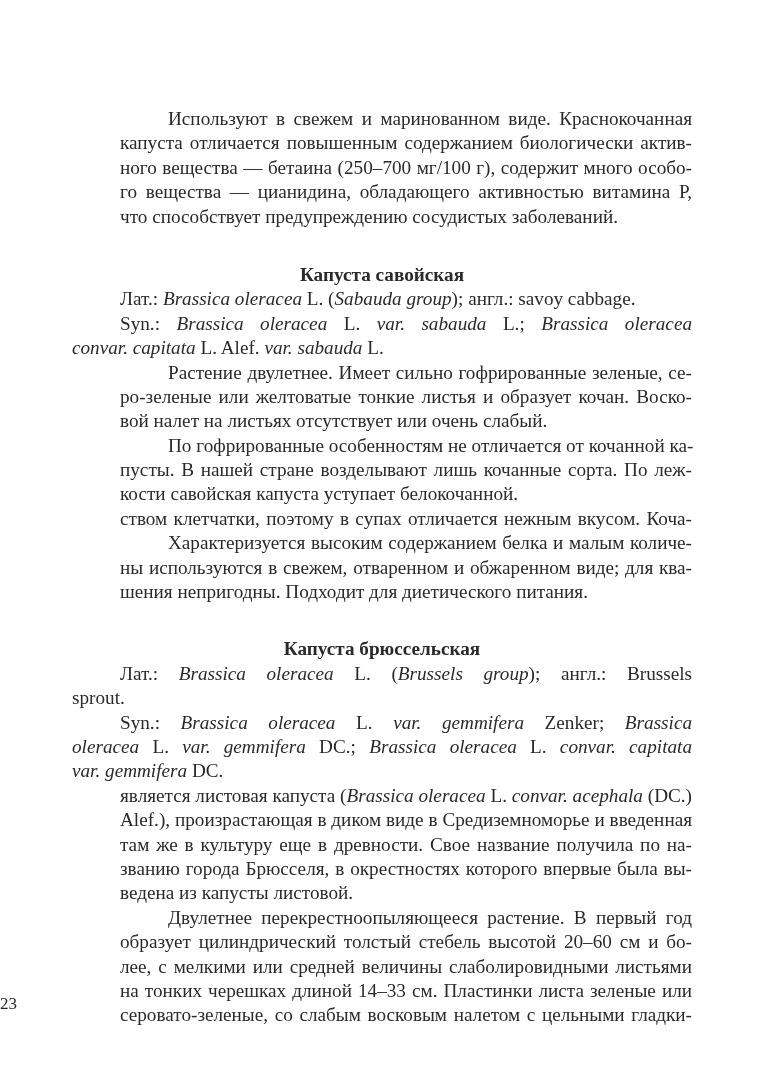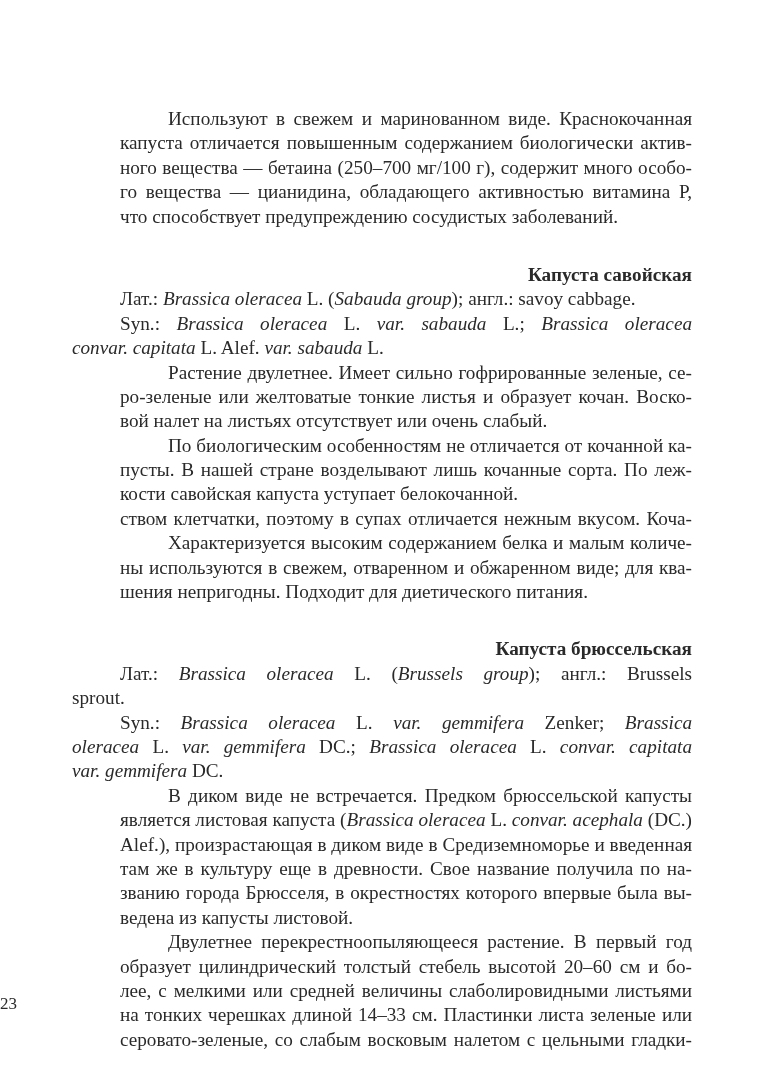--- a/index.html
+++ b/index.html
@@ -42,21 +42,21 @@
   .line.last {
     text-align-last: left;
   }
   .line.indent {
     padding-left: 48px;
   }
   .gap {
     height: 20px;
   }
   .heading {
-    text-align: right;
+    text-align: center;
     font-weight: bold;
     margin: 0;
     height: 24.4px;
     line-height: 24.4px;
   }
   i { font-style: italic; }
   .page-number {
     position: absolute;
     left: 0;
     width: 763px;
@@ -88,21 +88,21 @@
 
   <span class="line indent"><span>Syn.:</span> <i>Brassica oleracea</i><span> L. </span><i>var. sabauda</i><span> L.; </span><i>Brassica oleracea</i></span>
   <span class="line last"><i>convar. capitata</i><span> L. Alef. </span><i>var. sabauda</i><span> L.</span></span>
 
   <div class="p">
     <span class="line indent">Растение двулетнее. Имеет сильно гофрированные зеленые, се-</span>
     <span class="line">ро-зеленые или желтоватые тонкие листья и образует кочан. Воско-</span>
     <span class="line last">вой налет на листьях отсутствует или очень слабый.</span>
   </div>
   <div class="p">
-    <span class="line indent">По биологическим особенностям не отличается от кочанной ка-</span>
+    <span class="line indent">По гофрированные особенностям не отличается от кочанной ка-</span>
     <span class="line">пусты. В нашей стране  возделывают лишь кочанные сорта. По леж-</span>
     <span class="line last">кости савойская капуста уступает белокочанной.</span>
   </div>
   <div class="p">
     <span class="line">ством клетчатки, поэтому в супах отличается нежным вкусом. Коча-</span>
     <span class="line indent">Характеризуется высоким содержанием белка и малым количе-</span>
     <span class="line">ны используются в свежем, отваренном и обжаренном виде; для ква-</span>
     <span class="line last">шения непригодны. Подходит для диетического питания.</span>
   </div>
 
@@ -111,21 +111,20 @@
   <div class="heading">Капуста брюссельская</div>
 
   <span class="line indent"><span>Лат.:</span> <i>Brassica oleracea</i><span> L. (</span><i>Brussels group</i><span>); англ.: Brussels</span></span>
   <span class="line last">sprout.</span>
 
   <span class="line indent"><span>Syn.:</span> <i>Brassica oleracea</i><span> L. </span><i>var. gemmifera</i><span> Zenker; </span><i>Brassica</i></span>
   <span class="line"><i>oleracea</i><span> L. </span><i>var. gemmifera</i><span> DC.; </span><i>Brassica oleracea</i><span> L. </span><i>convar. capitata</i></span>
   <span class="line last"><i>var. gemmifera</i><span> DC.</span></span>
 
   <div class="p">
-    <span class="line indent">В диком виде не встречается. Предком брюссельской капусты</span>
     <span class="line"><span>является листовая капуста (</span><i>Brassica oleracea</i><span> L. </span><i>convar. acephala</i><span> (DC.)</span></span>
     <span class="line">Alef.), произрастающая в диком виде в Средиземноморье и введенная</span>
     <span class="line">там же в культуру еще в древности. Свое название получила по на-</span>
     <span class="line">званию города Брюсселя, в окрестностях которого впервые была вы-</span>
     <span class="line last">ведена из капусты листовой.</span>
   </div>
 
   <div class="p">
     <span class="line indent">Двулетнее перекрестноопыляющееся растение. В первый год</span>
     <span class="line">образует цилиндрический толстый стебель высотой 20–60 см и бо-</span>

